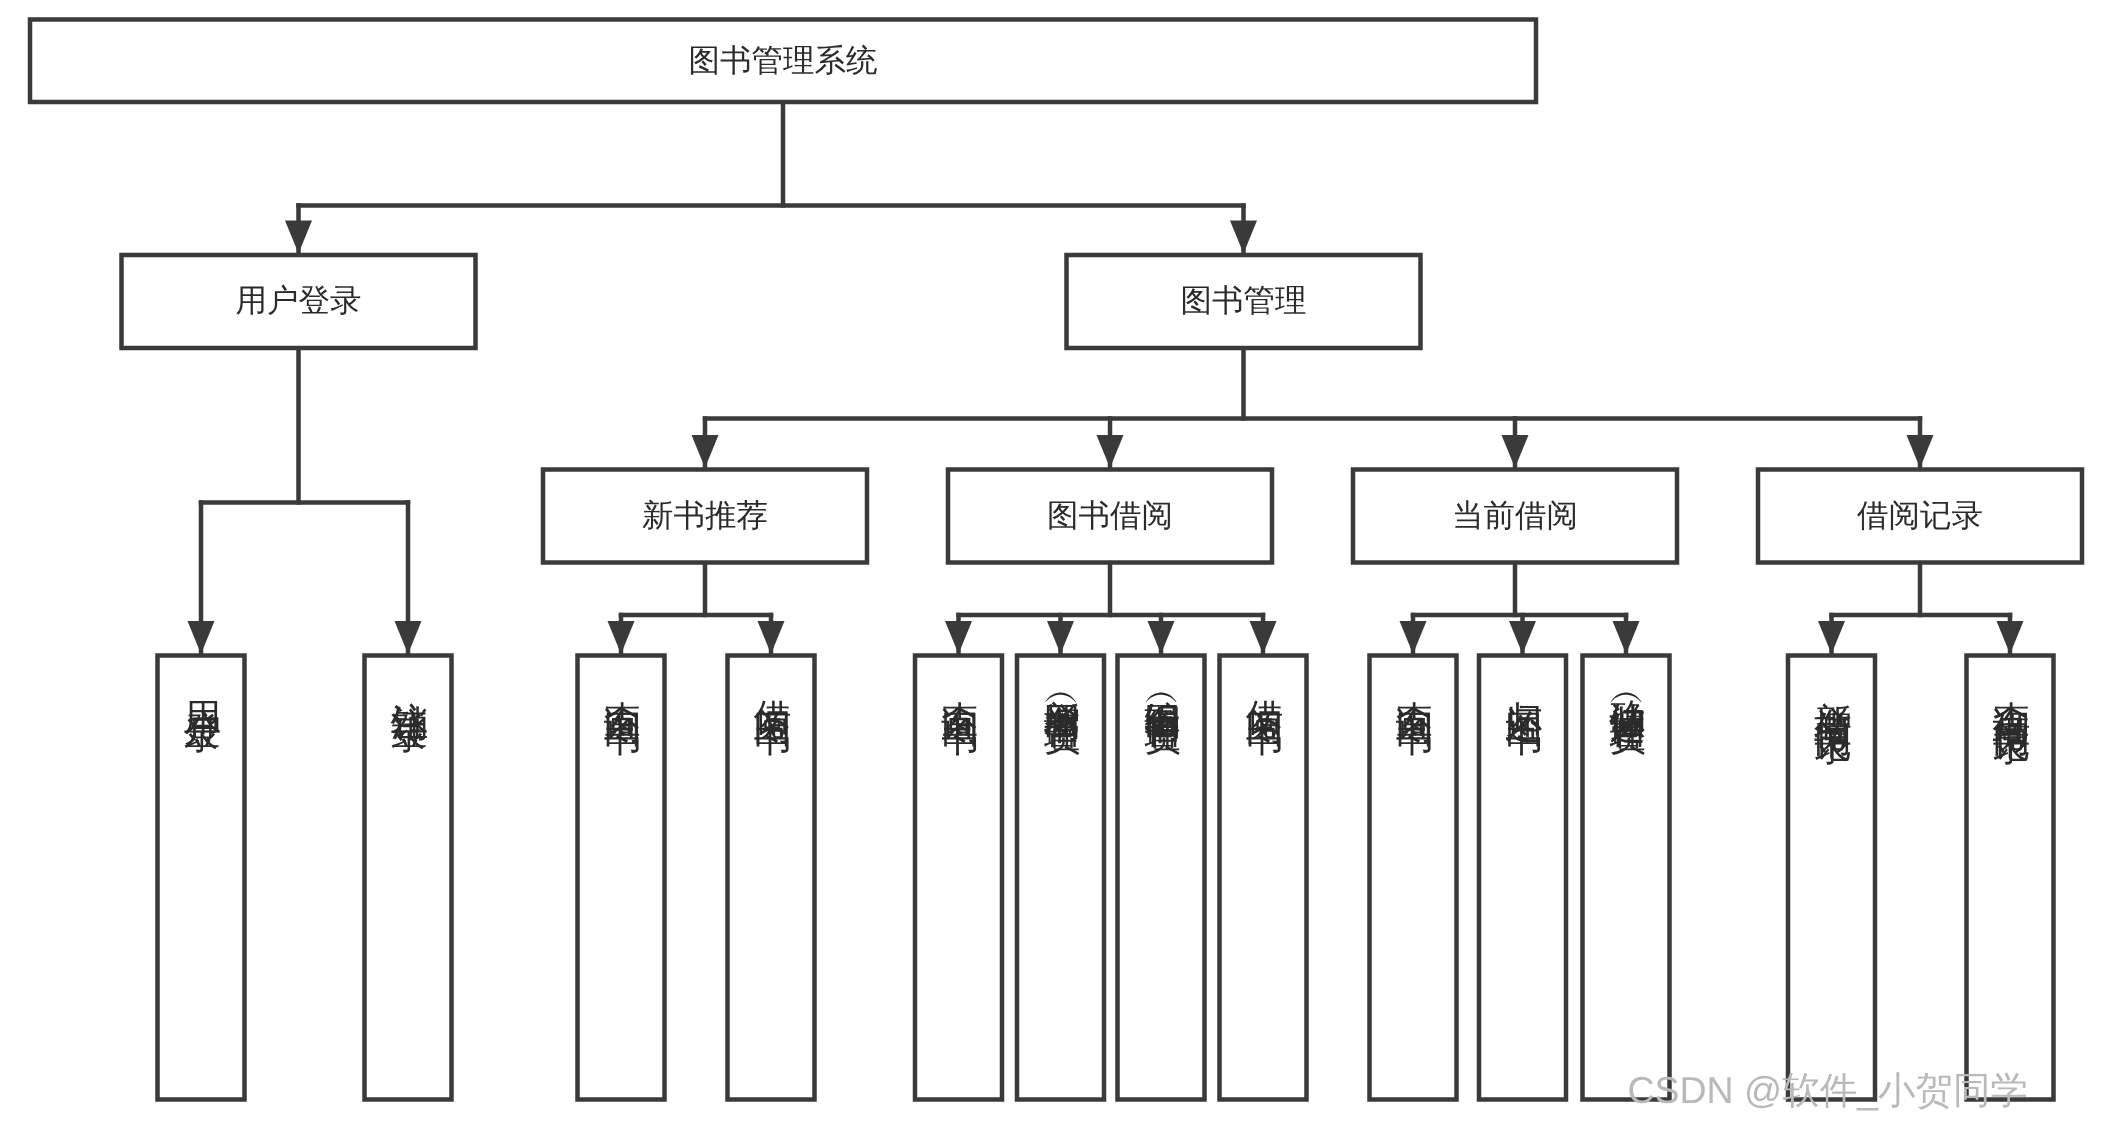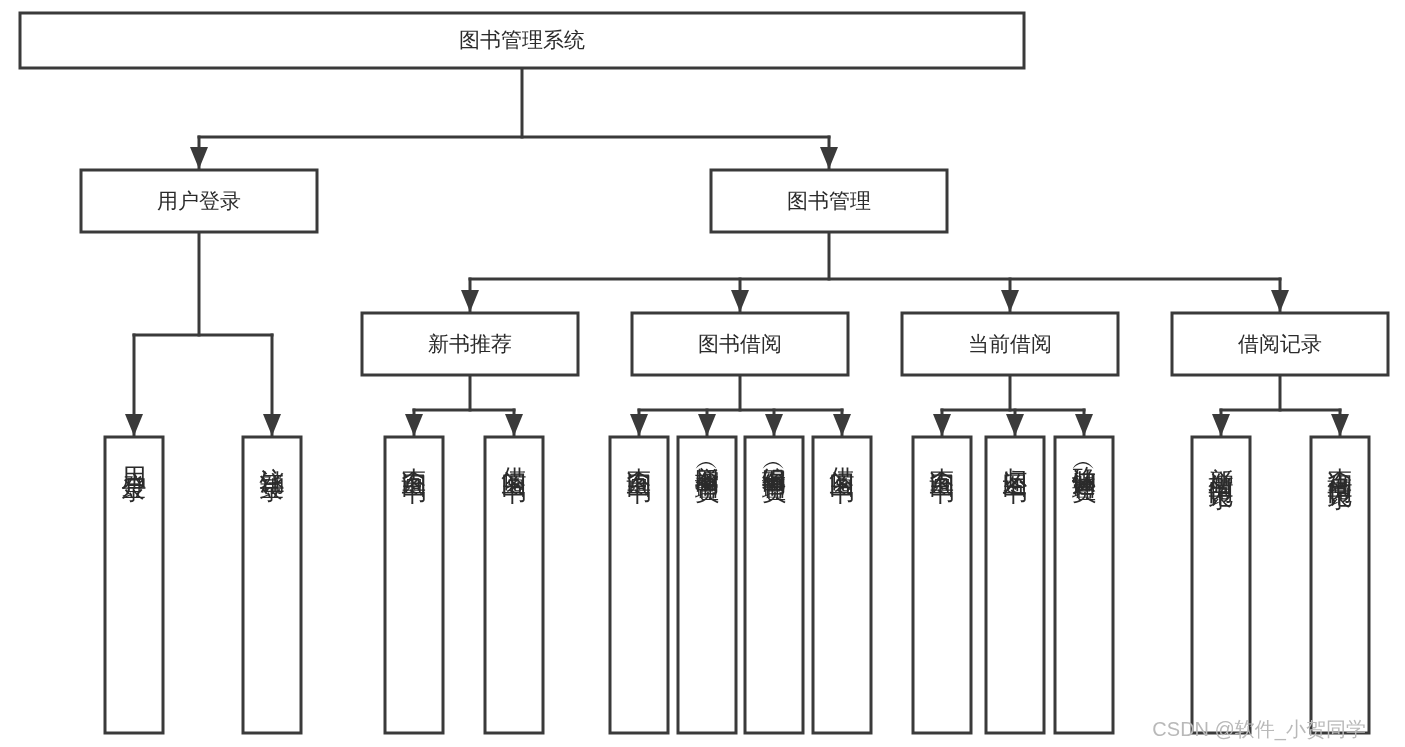--- a/index.html
+++ b/index.html
@@ -64,24 +64,24 @@
     color: #2b2b2b;
     letter-spacing: 4px;
     white-space: nowrap;
   }
   .leaf-label.tall {
     font-size: 24px;
     letter-spacing: 2px;
   }
   .watermark {
     position: absolute;
-    right: 12px;
+    right: 26px;
     bottom: 4px;
     font-family: "Liberation Sans", "DejaVu Sans", sans-serif;
-    font-size: 20px;
+    font-size: 25px;
     color: #b9b9b9;
     white-space: nowrap;
     pointer-events: none;
   }
 </style>
 </head>
 <body>
 
 <div id="diagram-root">
 

